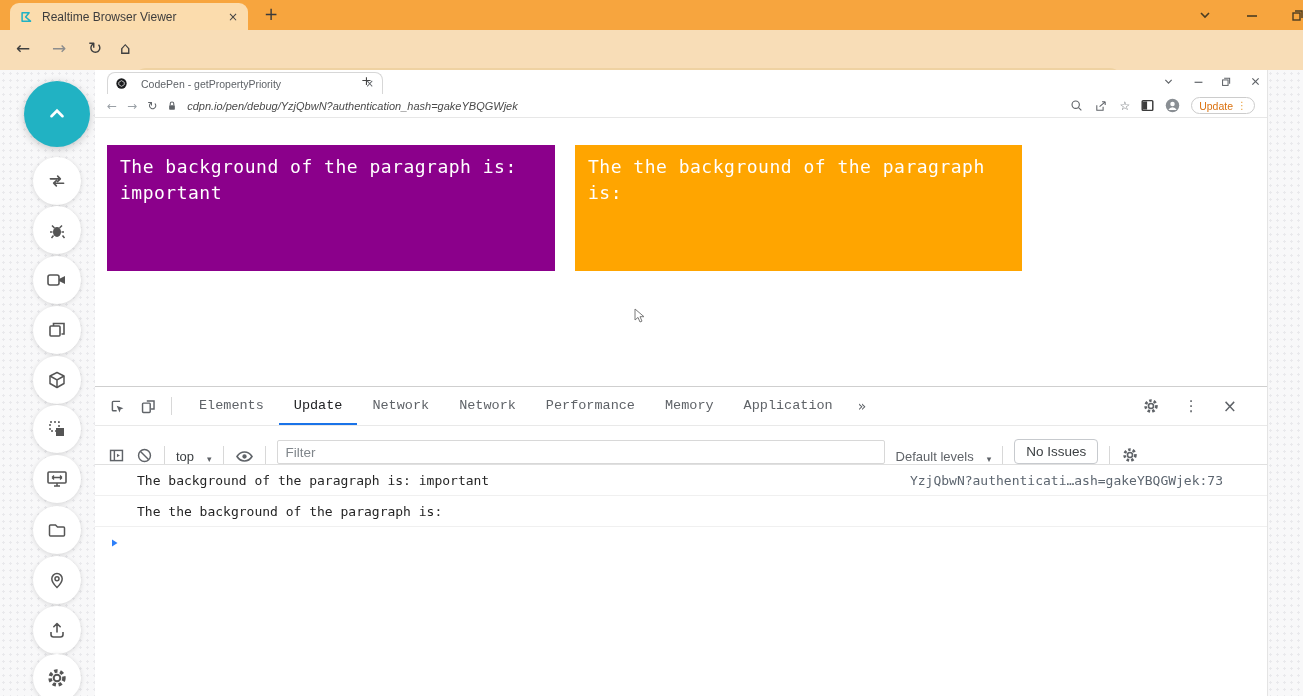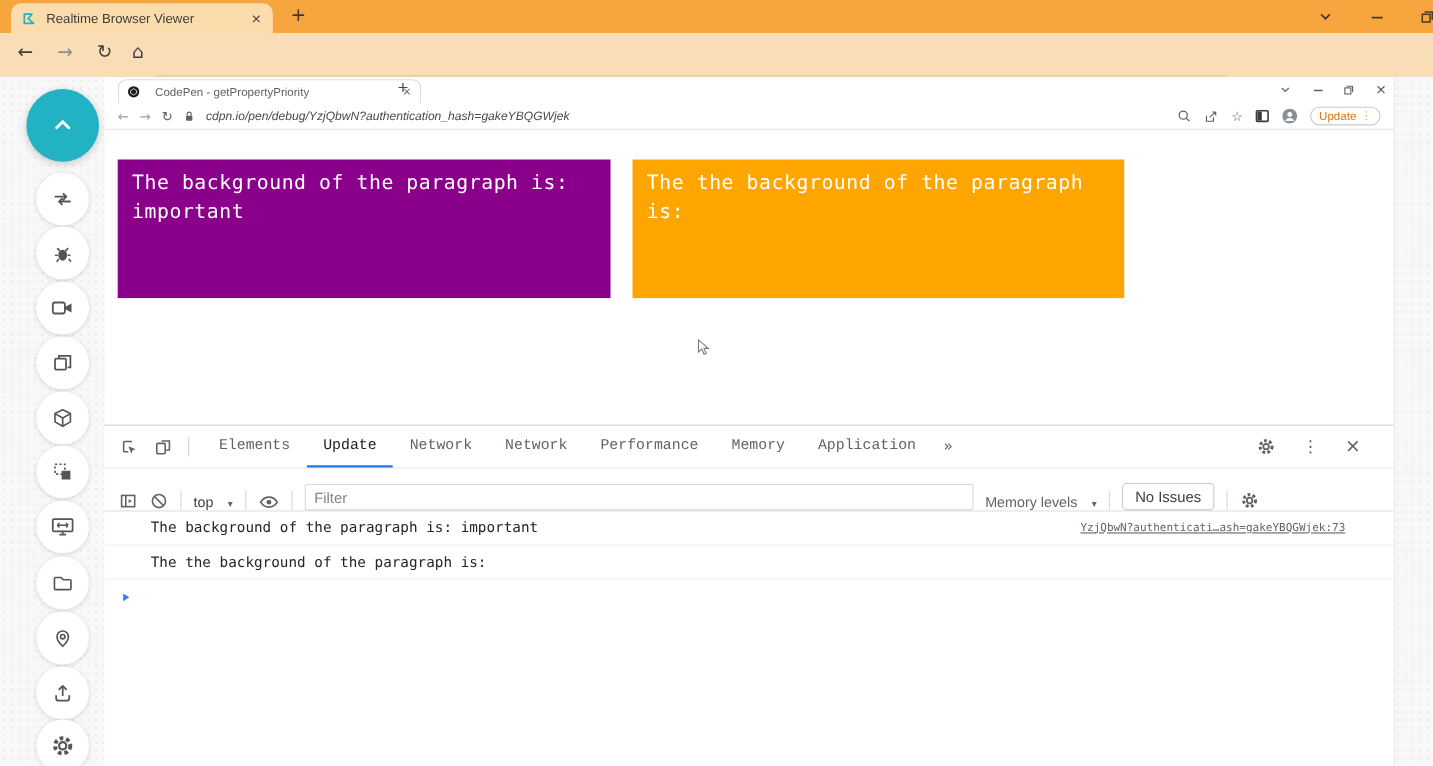--- a/index.html
+++ b/index.html
@@ -73,21 +73,21 @@
     border-top:1px solid #e9e9e9;border-bottom:1px solid #e0e0e0;color:#5f6368;}
   #dt-toolbar .lbl{font-size:13px;color:#3c4043;}
   #dt-toolbar .car{font-size:9px;color:#5f6368;margin-left:2px;}
   #filter-input{flex:1;max-width:608px;height:24px;border:1px solid #d8d8d8;border-radius:2px;
     padding:0 8px;font-size:13.5px;color:#333;font-family:"Liberation Sans",sans-serif;outline:none;}
   #filter-input::placeholder{color:#80868b;}
   #no-issues{border:1px solid #c7cace;border-radius:4px;background:#fff;height:25px;padding:0 11px;
     font-size:13.5px;color:#3c4043;font-family:"Liberation Sans",sans-serif;}
   .log-row{height:31px;display:flex;align-items:center;border-bottom:1px solid #f0f0f0;
     font-family:"DejaVu Sans Mono",monospace;font-size:13px;color:#252525;padding-left:42px;}
-  .log-row .src{margin-left:auto;padding-right:44px;font-size:10px;color:#5d6670;text-decoration:underline;white-space:nowrap;}
+  .log-row .src{margin-left:auto;padding-right:44px;font-size:13px;color:#5d6670;white-space:nowrap;}
   #prompt-row{height:31px;display:flex;align-items:center;padding-left:15px;}
 </style>
 </head>
 <body>
 
 <div id="titlebar">
   <div id="outer-tab">
     <span class="ico">
       <svg width="14" height="14" viewBox="0 0 20 20">
           <path d="M3 4h10L8 10l7 6H3z" fill="none" stroke="#21b2c3" stroke-width="2.2" stroke-linejoin="round"></path>
@@ -377,21 +377,21 @@
         <span class="car glyph">▾</span>
         <span class="vdiv"></span>
         <span class="ico">
           <svg width="19" height="15" viewBox="0 0 20 16">
               <path d="M2 8s3-4.8 8-4.8S18 8 18 8s-3 4.8-8 4.8S2 8 2 8z" fill="none" stroke="#5f6368" stroke-width="1.7"></path>
               <circle cx="10" cy="8" r="2.3" fill="#5f6368"></circle>
             </svg>
         </span>
         <span class="vdiv"></span>
         <input id="filter-input" placeholder="Filter" style="">
-        <span class="lbl" style="color:#5f6368;">Memory levels</span>
+        <span class="lbl" style="color:#5f6368;">Default levels</span>
         <span class="car glyph">▾</span>
         <span class="vdiv"></span>
         <button id="no-issues">No Issues</button>
         <span class="vdiv"></span>
         <span class="ico">
           <svg width="18" height="18" viewBox="0 0 20 20">
               <circle cx="10" cy="10" r="2.8" fill="none" stroke="#5f6368" stroke-width="1.8"></circle>
               <circle cx="10" cy="10" r="6" fill="none" stroke="#5f6368" stroke-width="3" stroke-dasharray="2.8 2.3"></circle>
             </svg>
         </span>

